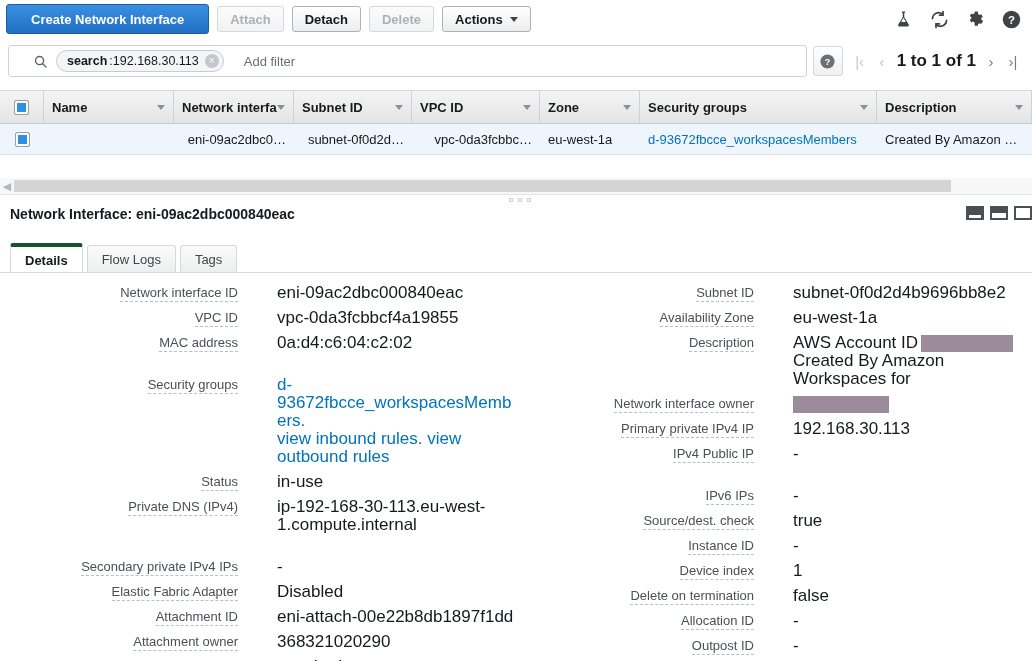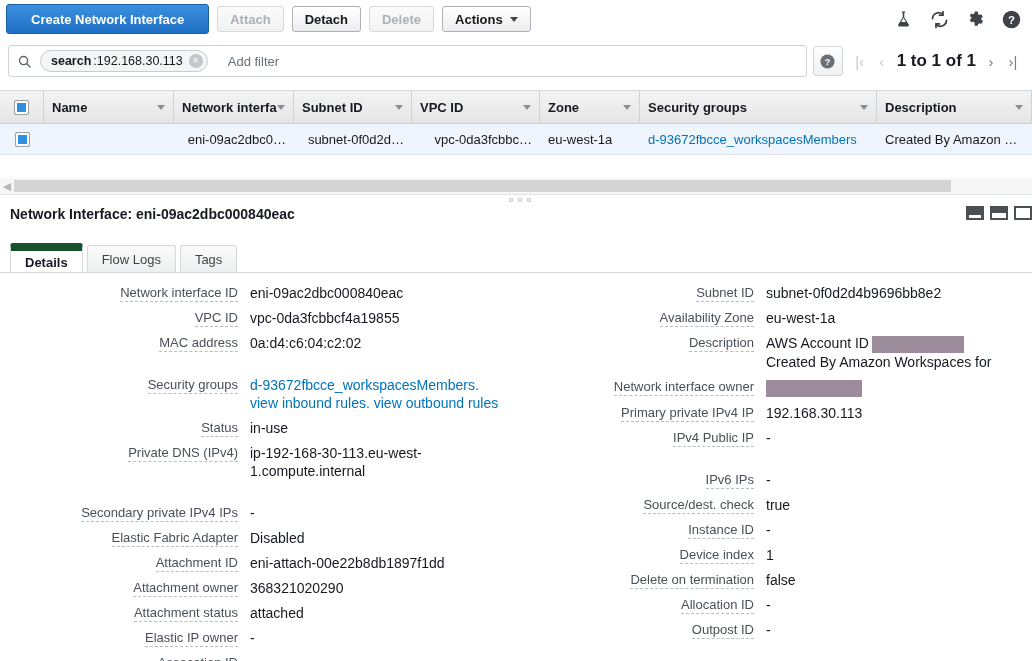--- a/index.html
+++ b/index.html
@@ -72,21 +72,21 @@
     display: flex; align-items: center;
     padding: 0 8px;
   }
   .searchbox {
     flex: 1;
     height: 32px;
     border: 1px solid #cfd3d8;
     border-radius: 3px;
     background: #fff;
     display: flex; align-items: center;
-    padding: 0 4px;
+    padding: 0 20px;
     margin-right: 6px;
     cursor: text;
     min-width: 0;
   }
   .search-icon { margin: 0 8px 0 4px; display:flex; align-items:center; color:#5a6169; }
   .token {
     height: 22px;
     border: 1px solid #c8ccd1;
     border-radius: 11px;
     background: #f4f5f6;
@@ -262,21 +262,21 @@
     border: 1px solid #d5d9dd;
     border-bottom: none;
     border-radius: 3px 3px 0 0;
     margin-right: 4px;
     cursor: pointer;
   }
   .tab.active {
     background: #fff;
     color: #16191f;
     font-weight: bold;
-    border-top: 8px solid #14532d;
+    border-top: 4px solid #14532d;
     height: 30px;
   }
   .tabs-rule {
     position: absolute; left: 0; top: 272px;
     width: 1032px; height: 1px;
     background: #d5d9dd;
   }
 
   
   .detail {
@@ -301,24 +301,25 @@
     font-size: 13px;
     color: #4a5058;
     position: relative;
   }
   .dlabel span.txt {
     border-bottom: 1px dashed #b9bec4;
     padding-bottom: 1px;
   }
   .dval {
     flex: 1;
-    font-size: 14px;
+    font-size: 17px;
     color: #16191f;
     min-width: 0;
     word-break: break-word;
+    margin-left: 27px;
   }
   .dval.link { color: #0073bb; cursor: pointer; }
   .dval .l2 { display: block; }
   .spacer-row { height: 17px; }
   .redact {
     display: inline-block;
     background: #9b8b9b;
     height: 17px;
     vertical-align: middle;
   }

